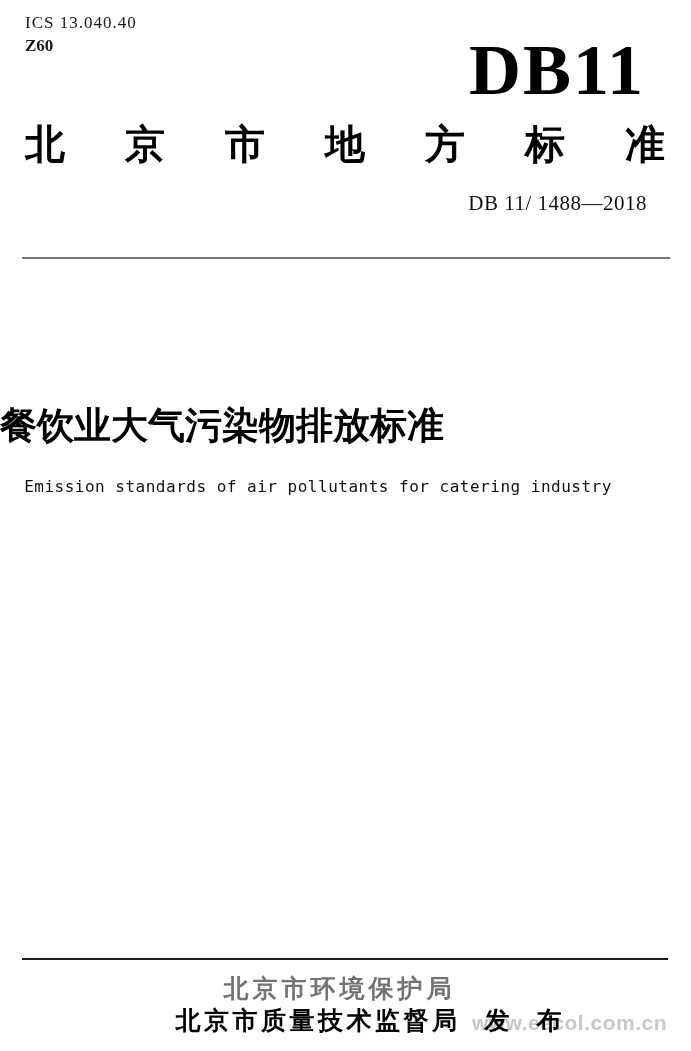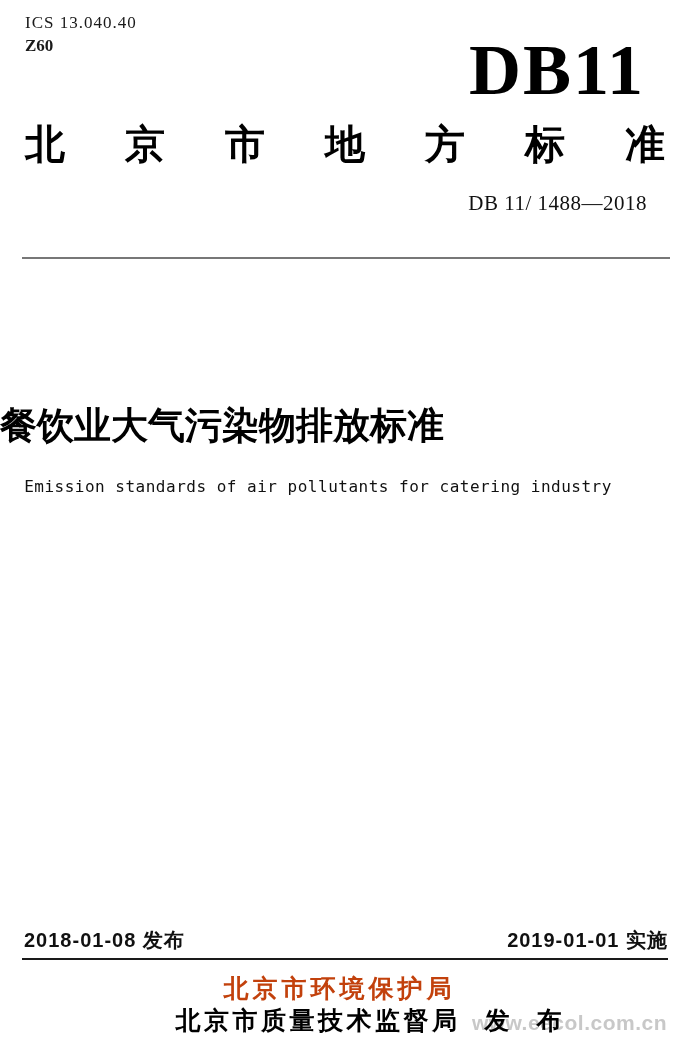--- a/index.html
+++ b/index.html
@@ -115,21 +115,21 @@
     background: #1a1a1a;
   }
 
   .publisher-1 {
     position: absolute;
     left: 50%; top: 972px;
     transform: translateX(calc(-50% - 6px));
     font-size: 25px;
     font-weight: 600;
     letter-spacing: 4px;
-    color: #c2410c;
+    color: #737373;
     white-space: nowrap;
     z-index: 2;
   }
 
   .publisher-row-2 {
     position: absolute;
     left: 50%; top: 1004px;
     transform: translateX(calc(-50% + 28px));
     display: flex;
     align-items: baseline;
@@ -173,24 +173,20 @@
 
   <div class="standard-type">北京市地方标准</div>
 
   <div class="standard-number">DB 11/ 1488—2018</div>
 
   <div class="rule-top"></div>
 
   <div class="title-cn">餐饮业大气污染物排放标准</div>
   <div class="title-en">Emission standards of air pollutants for catering industry</div>
 
-  <div class="date-row">
-    <span>2018-01-08 发布</span>
-    <span>2019-01-01 实施</span>
-  </div>
 
   <div class="rule-bottom"></div>
 
   <div class="publisher-1">北京市环境保护局</div>
 
   <div class="publisher-row-2">
     <span class="publisher-2">北京市质量技术监督局</span>
     <span class="publish-label">发 布</span>
   </div>
 

